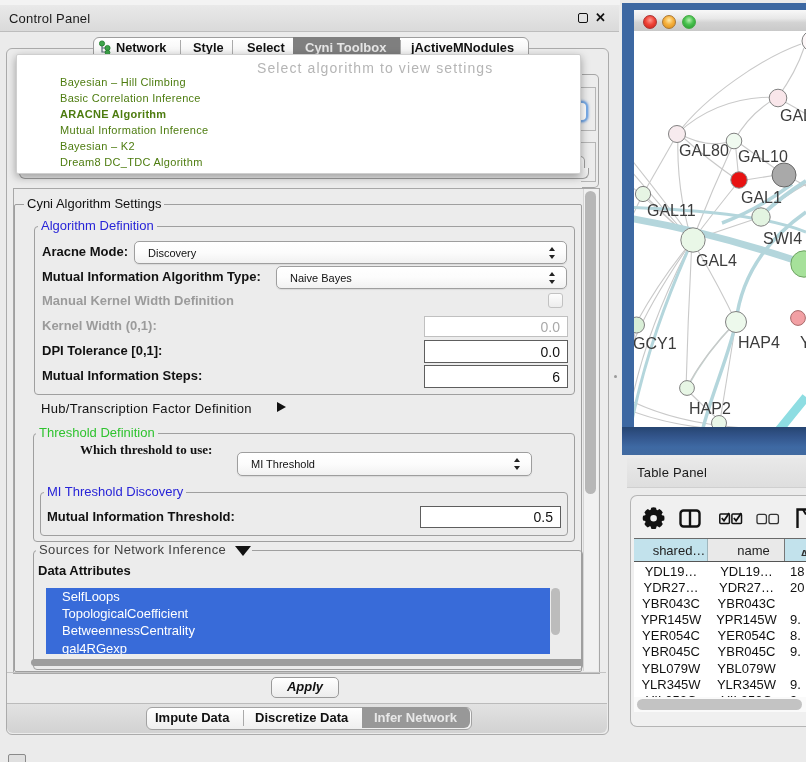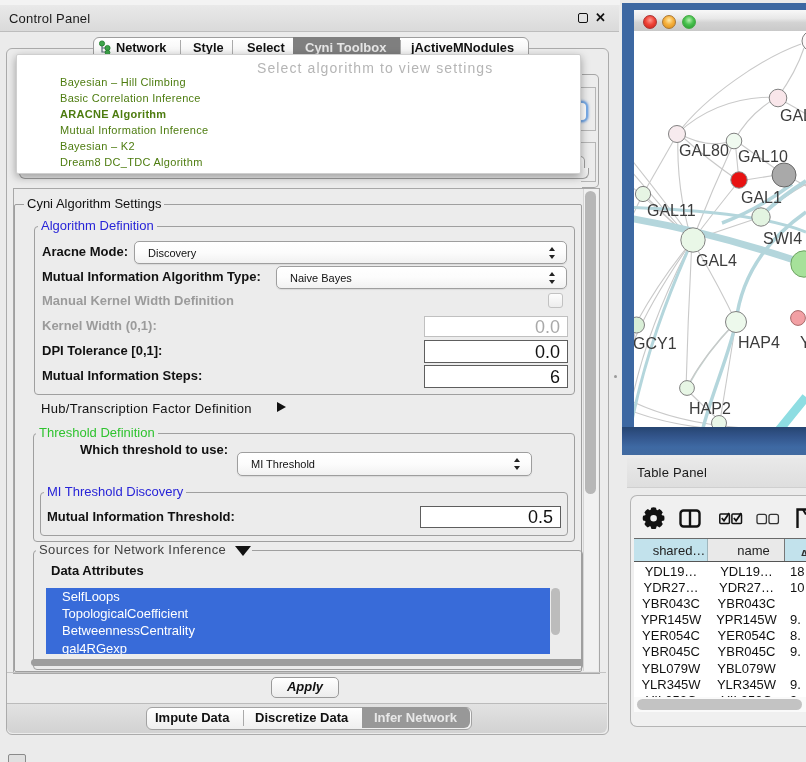--- a/index.html
+++ b/index.html
@@ -10,21 +10,21 @@
   .glbl{font-size:13px;font-weight:bold;color:#9b9b9b;white-space:nowrap;}
   .group{position:absolute;border:1px solid #9f9f9f;border-radius:4px;}
   .gtitle{position:absolute;background:#ececec;padding:0 3px;font-size:13px;line-height:14px;white-space:nowrap;}
   .combo{position:absolute;border:1px solid #9e9e9e;border-radius:5px;
          background:linear-gradient(180deg,#ffffff 0%,#fcfcfc 50%,#f1f1f1 100%);
          box-shadow:0 1px 1px rgba(0,0,0,0.08);}
   .combo .ctext{position:absolute;left:13px;top:50%;transform:translateY(-50%);font-size:11px;color:#111;white-space:nowrap;}
   .spin{position:absolute;right:10px;top:50%;transform:translateY(-50%);width:7px;height:12px;}
   .spin:before{content:"";position:absolute;left:0;top:0;border-left:3.5px solid transparent;border-right:3.5px solid transparent;border-bottom:4.5px solid #222;}
   .spin:after{content:"";position:absolute;left:0;bottom:0;border-left:3.5px solid transparent;border-right:3.5px solid transparent;border-top:4.5px solid #222;}
-  .field{position:absolute;background:#fff;font-size:18px;color:#111;}
+  .field{position:absolute;background:#fff;font-size:14px;color:#111;}
   .fval{position:absolute;right:7px;top:50%;transform:translateY(-50%);}
 #toptabs .lbl{font-size:12.8px;}
 </style>
 </head>
 <body>
 
 <div class="abs" style="left:0;top:0;width:620px;height:5px;background:#f3f3f3;"></div>
 <div class="abs" id="cp-titlebar" style="left:0;top:5px;width:619px;height:26px;
      background:linear-gradient(180deg,#e9e9e9,#dadada);border-bottom:1px solid #bdbdbd;">
   <div class="abs" style="left:9px;top:6px;font-size:13px;letter-spacing:0.2px;color:#1a1a1a;">Control Panel</div>
@@ -90,39 +90,39 @@
 <div class="field" style="left:424px;top:365px;width:142px;height:21px;border:1px solid #5e5e5e;">
     <span class="fval">6</span>
   </div>
 
 <div class="abs" style="left:41px;top:401px;font-size:13px;font-weight:500;letter-spacing:0.3px;color:#111;white-space:nowrap;">Hub/Transcription Factor Definition</div>
 <div class="abs" style="left:277px;top:402px;width:0;height:0;border-top:5.5px solid transparent;border-bottom:5.5px solid transparent;border-left:9px solid #111;"></div>
 
 <div class="group" style="left:33px;top:433px;width:540px;height:107px;"></div>
 <div class="gtitle" style="left:36px;top:426px;color:#2fc32f;">Threshold Definition</div>
 
-<div class="abs lbl" style="left:80px;top:442px;">Which threshold to use:</div>
+<div class="abs lbl" style="left:80px;top:442px;font-family:Liberation Serif, serif;">Which threshold to use:</div>
 <div class="combo" style="left:237px;top:452px;width:293px;height:22px;">
     <span class="ctext">MI Threshold</span>
     <span class="spin"></span>
   </div>
 
 <div class="group" style="left:40px;top:492px;width:526px;height:42px;"></div>
 <div class="gtitle" style="left:44px;top:485px;color:#2824d8;">MI Threshold Discovery</div>
 
 <div class="abs lbl" style="left:47px;top:509px;">Mutual Information Threshold:</div>
 <div class="field" style="left:420px;top:506px;width:139px;height:20px;border:1px solid #5e5e5e;">
     <span class="fval">0.5</span>
   </div>
 
 <div class="group" style="left:33px;top:550px;width:548px;height:118px;"></div>
 <div class="gtitle" style="left:36px;top:543px;color:#404040;padding-right:26px;letter-spacing:0.4px;">Sources for Network Inference</div>
 <div class="abs" style="left:235px;top:546px;width:0;height:0;border-left:8.5px solid transparent;border-right:8.5px solid transparent;border-top:10px solid #111;"></div>
 
-<div class="abs lbl" style="left:51px;top:563px;">Data Attributes</div>
+<div class="abs lbl" style="left:38px;top:563px;">Data Attributes</div>
 
 <div class="abs" style="left:46px;top:588px;width:504px;height:66px;background:#386bd9;color:#fff;font-size:13px;line-height:17.2px;padding-left:16px;box-sizing:border-box;overflow:hidden;">SelfLoops<br>TopologicalCoefficient<br>BetweennessCentrality<br>gal4RGexp</div>
 <div class="abs" style="left:551px;top:588px;width:9px;height:47px;background:#bcbcbc;border-radius:5px;"></div>
 
 <div class="abs" style="left:31px;top:659px;width:553px;height:7px;background:#9e9e9e;border-radius:4px;"></div>
 
 <div class="abs" style="left:583px;top:189px;width:14px;height:482px;background:#f1f1f1;border-left:1px solid #d5d5d5;"></div>
 <div class="abs" style="left:585px;top:191px;width:11px;height:303px;background:#b7b7b7;border-radius:6px;"></div>
 
 <div class="abs" style="left:7px;top:672px;width:599px;height:1px;background:#c4c4c4;"></div>
@@ -282,21 +282,21 @@
 <div class="abs" style="left:634px;top:562px;width:172px;height:136px;background:#fff;overflow:hidden;padding-top:2px;box-sizing:border-box;">
   <div style="font-size:13px;color:#111;line-height:16.1px;">
     <div style="display:flex;">
         <span style="width:74px;text-align:center;">YDL19…</span>
         <span style="width:77px;text-align:center;">YDL19…</span>
         <span style="padding-left:5px;">18</span>
       </div>
     <div style="display:flex;">
         <span style="width:74px;text-align:center;">YDR27…</span>
         <span style="width:77px;text-align:center;">YDR27…</span>
-        <span style="padding-left:5px;">10</span>
+        <span style="padding-left:5px;">20</span>
       </div>
     <div style="display:flex;">
         <span style="width:74px;text-align:center;">YBR043C</span>
         <span style="width:77px;text-align:center;">YBR043C</span>
         <span></span>
       </div>
     <div style="display:flex;">
         <span style="width:74px;text-align:center;">YPR145W</span>
         <span style="width:77px;text-align:center;">YPR145W</span>
         <span style="padding-left:5px;">9.</span>

